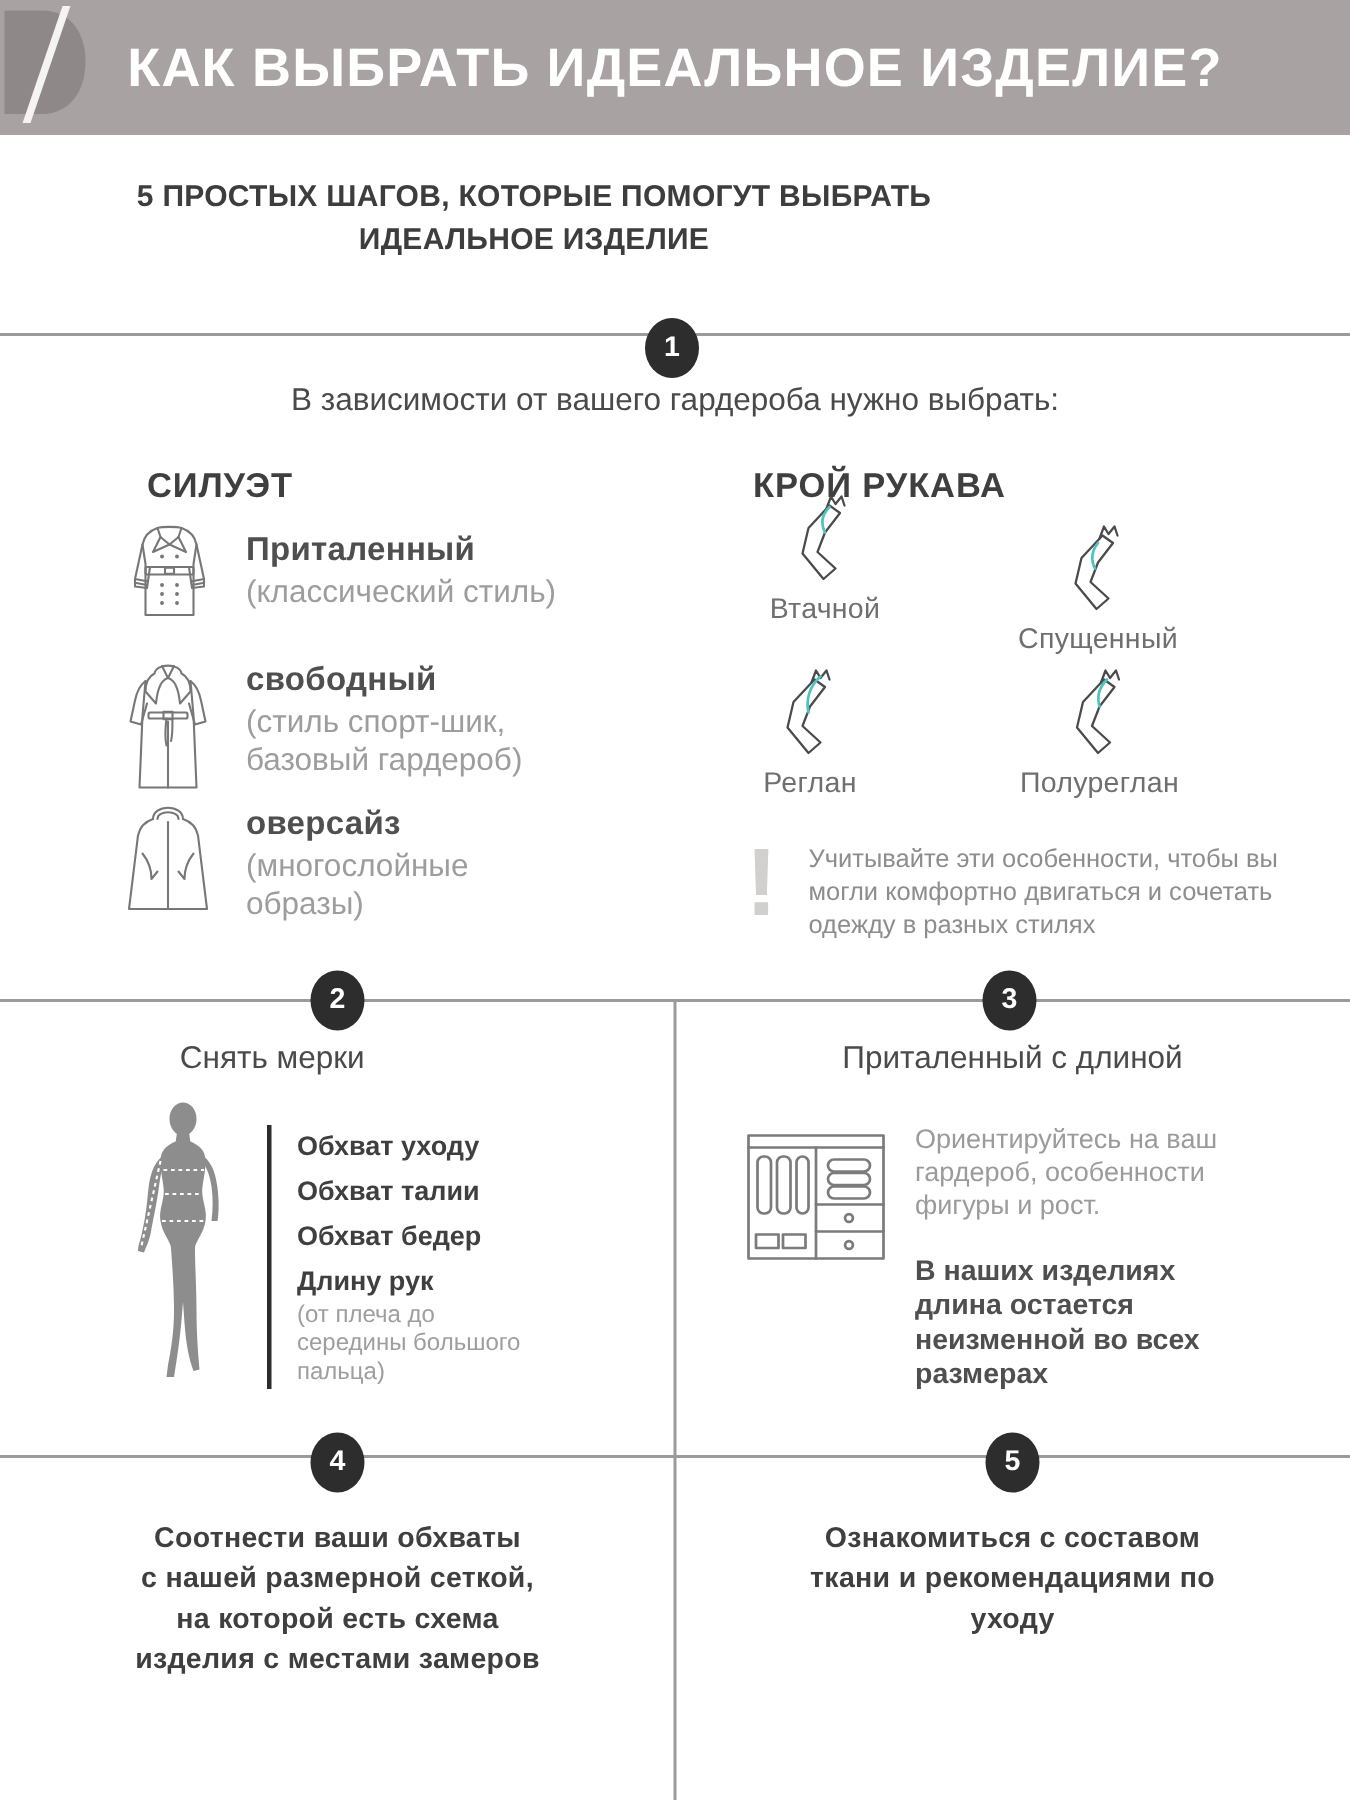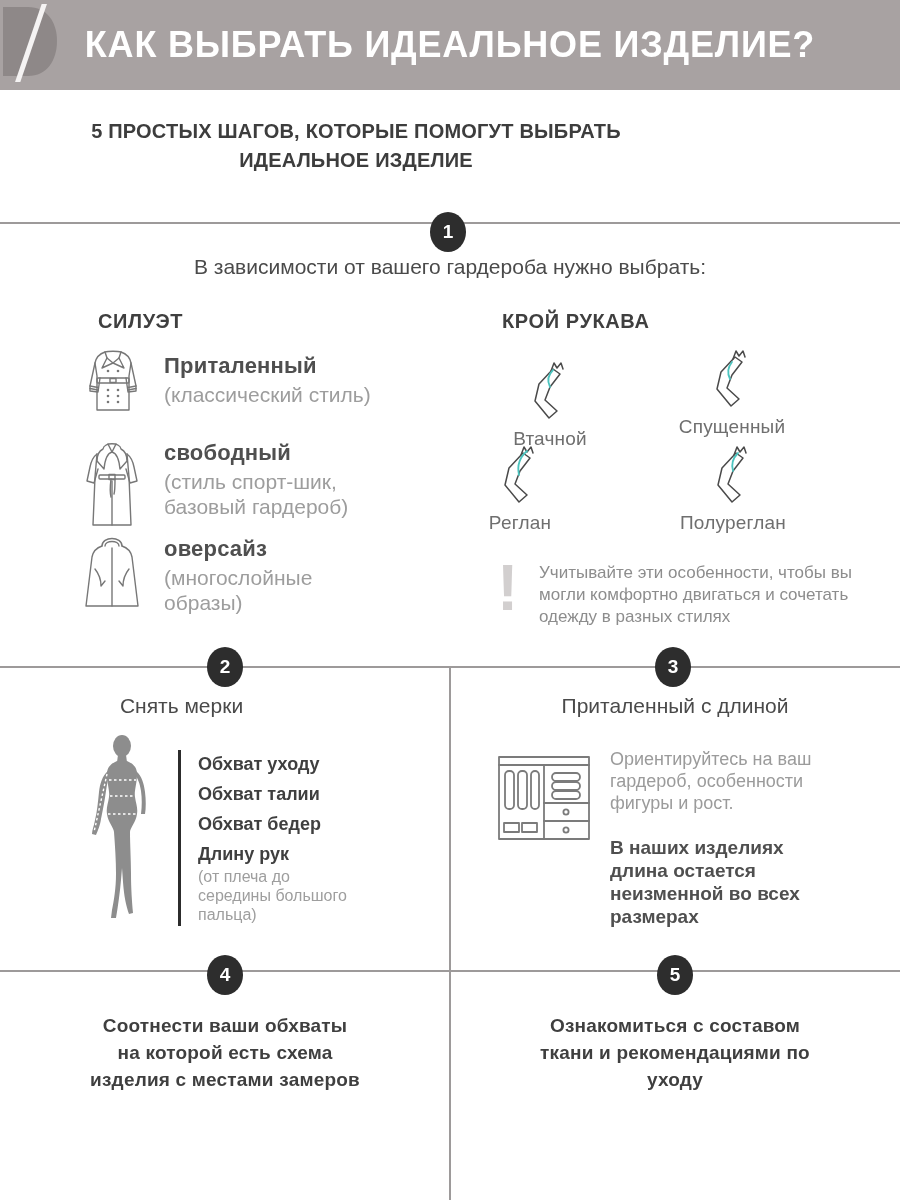--- a/index.html
+++ b/index.html
@@ -19,21 +19,21 @@
   
   .hr{position:absolute;left:0;width:900px;height:2px;background:#9d9a9a;}
   .vr{position:absolute;width:2px;background:#9d9a9a;}
   
   .step-circle{position:absolute;width:36px;height:40px;border-radius:50%;
     background:#2d2d2d;color:#fff;display:flex;align-items:center;justify-content:center;
     font-size:19px;font-weight:700;}
   
   .lead{position:absolute;left:0;top:255px;width:900px;text-align:center;
     font-size:21px;color:#4a4a4a;}
-  .col-heading{position:absolute;font-size:20px;font-weight:700;color:#3f3f3f;letter-spacing:0.6px;}
+  .col-heading{position:absolute;font-size:23px;font-weight:700;color:#3f3f3f;letter-spacing:0.6px;}
   .sil-row{position:absolute;display:flex;gap:22px;align-items:flex-start;}
   .sil-icon{flex:0 0 auto;}
   .sil-text{padding-top:3px;}
   .sil-name{font-size:22px;font-weight:700;color:#4f4f4f;letter-spacing:0.2px;}
   .sil-note{font-size:21px;color:#9d9d9d;line-height:25px;margin-top:3px;}
   .sleeve-cell{position:absolute;display:flex;flex-direction:column;align-items:center;}
   .sleeve-label{font-size:19px;color:#6f6f6f;margin-top:6px;letter-spacing:0.2px;}
   .warning{position:absolute;left:497px;top:556px;display:flex;align-items:flex-start;}
   .warning-glyph{font-size:64px;font-weight:700;color:#d2cfcf;line-height:64px;width:24px;}
   .warning-text{margin-left:18px;padding-top:6px;font-size:17px;color:#8d8d8d;line-height:22px;}
@@ -150,21 +150,21 @@
       <div class="sil-name">оверсайз</div>
       <div class="sil-note">
         <div>(многослойные</div>
         <div>образы)</div>
       </div>
     </div>
   </div>
 
   <div class="col-heading" style="left:502px;top:310px;">КРОЙ РУКАВА</div>
 
-  <div class="sleeve-cell" style="left:488px;top:360px;width:124px;">
+  <div class="sleeve-cell" style="left:488px;top:328px;width:124px;">
     <span>
       <svg width="52" height="62" viewBox="0 0 52 62" fill="none" stroke-linejoin="round" stroke-linecap="round">
         <path d="M27,11 L30,3 L33,8 L37,3 L39,9" stroke="#4a4a4a" stroke-width="1.5"></path>
         <path d="M29,9 L15,24 L11,41 L25,58 L33,51 L21,40 L26,27 L36,14 Z" stroke="#4a4a4a" stroke-width="1.5"></path>
         <path d="M29,10 C24,15 23,21 26,27" stroke="#4cc4bf" stroke-width="1.8"></path>
       </svg>
     </span>
     <div class="sleeve-label">Втачной</div>
   </div>
 
@@ -172,21 +172,21 @@
     <span>
       <svg width="52" height="62" viewBox="0 0 52 62" fill="none" stroke-linejoin="round" stroke-linecap="round">
         <path d="M27,11 L30,3 L33,8 L37,3 L39,9" stroke="#4a4a4a" stroke-width="1.5"></path>
         <path d="M29,9 L15,24 L11,41 L25,58 L33,51 L21,40 L26,27 L36,14 Z" stroke="#4a4a4a" stroke-width="1.5"></path>
         <path d="M26,14 C22,19 21,25 24,31" stroke="#4cc4bf" stroke-width="1.8"></path>
       </svg>
     </span>
     <div class="sleeve-label">Спущенный</div>
   </div>
 
-  <div class="sleeve-cell" style="left:458px;top:444px;width:124px;">
+  <div class="sleeve-cell" style="left:478px;top:444px;width:124px;">
     <span>
       <svg width="52" height="62" viewBox="0 0 52 62" fill="none" stroke-linejoin="round" stroke-linecap="round">
         <path d="M27,11 L30,3 L33,8 L37,3 L39,9" stroke="#4a4a4a" stroke-width="1.5"></path>
         <path d="M29,9 L15,24 L11,41 L25,58 L33,51 L21,40 L26,27 L36,14 Z" stroke="#4a4a4a" stroke-width="1.5"></path>
         <path d="M33,7 C26,13 23,22 25,31" stroke="#4cc4bf" stroke-width="1.8"></path>
       </svg>
     </span>
     <div class="sleeve-label">Реглан</div>
   </div>
 
@@ -291,20 +291,21 @@
   <div class="hr" style="top:970px;"></div>
   <div class="step-circle" style="left:207px;top:955px;">
     <span>4</span>
   </div>
   <div class="step-circle" style="left:657px;top:955px;">
     <span>5</span>
   </div>
 
   <div class="s45-text" style="left:70px;width:310px;">
     <div>Соотнести ваши обхваты</div>
+    <div>с нашей размерной сеткой,</div>
     <div>на которой есть схема</div>
     <div>изделия с местами замеров</div>
   </div>
 
   <div class="s45-text" style="left:510px;width:330px;">
     <div>Ознакомиться с составом</div>
     <div>ткани и рекомендациями по</div>
     <div>уходу</div>
   </div>
 

